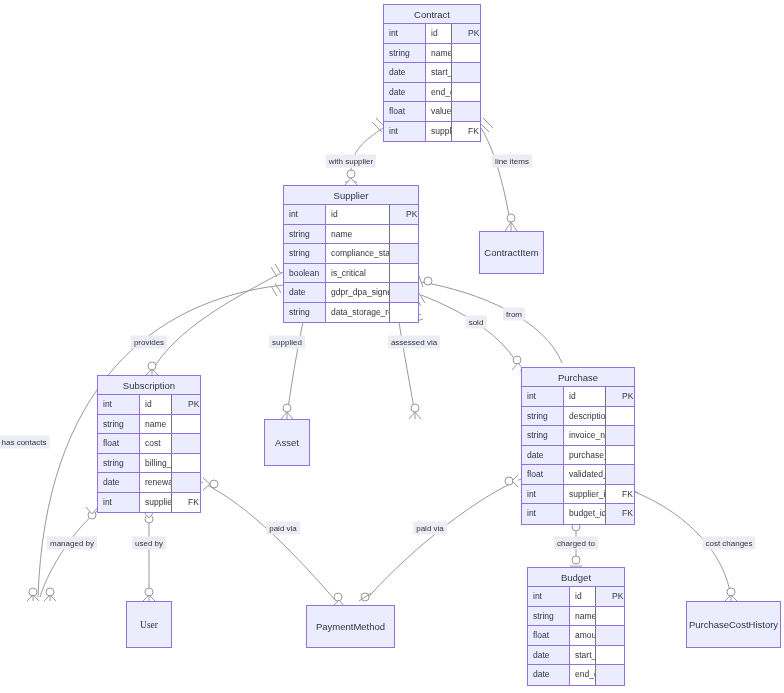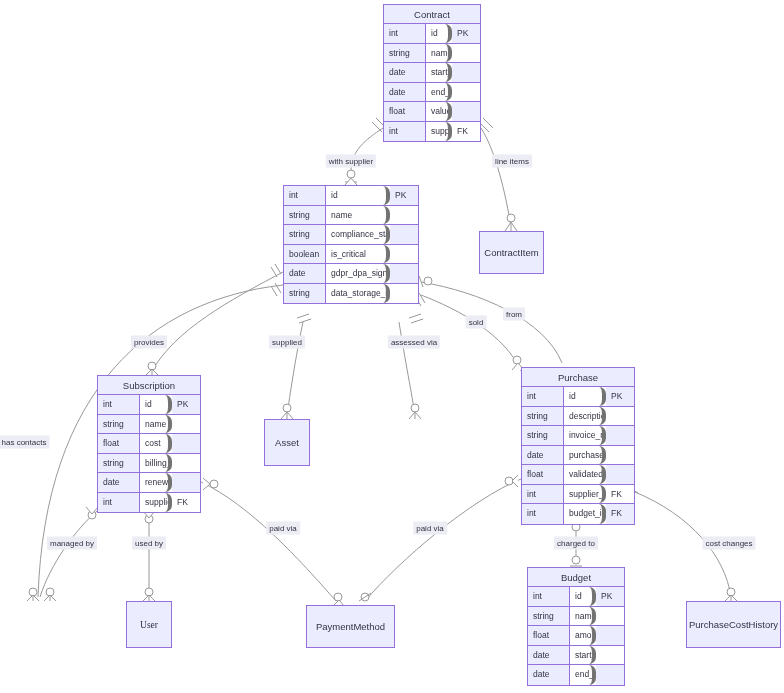--- a/index.html
+++ b/index.html
@@ -47,31 +47,31 @@
     width:42px;flex:0 0 42px;
     border-right:1px solid #9370db;
     font-size:8.5px;color:#333344;
     padding-left:5px;
     line-height:19.5px;
     box-sizing:border-box;
     overflow:hidden;white-space:nowrap;
   }
   .c-name{
     flex:1 1 auto;
-    border-right:4px solid #737373;
+    border-right:1px solid #737373;
     font-size:8.5px;color:#333344;
     padding-left:5px;
     line-height:19.5px;
     box-sizing:border-box;
-    overflow:hidden;white-space:nowrap;border-radius:7px;
+    overflow:hidden;white-space:nowrap;
   }
   .c-key{
     width:28px;flex:0 0 28px;
     font-size:8.5px;color:#333344;
-    padding-left:5px;
+    padding-left:16px;
     line-height:19.5px;
     box-sizing:border-box;
     overflow:hidden;white-space:nowrap;
   }
 
   
   .simple{
     position:absolute;
     border:1px solid #9370db;
     background:#ececff;
@@ -249,20 +249,21 @@
         <div class="c-name">value</div>
         <div class="c-key"></div>
       </div>
       <div class="attr-row plain">
         <div class="c-type">int</div>
         <div class="c-name">supplier_id</div>
         <div class="c-key">FK</div>
       </div>
     </div>
     <div class="entity" style="left: 283px; top: 185px; width: 136px;">
+      <div class="ehead">Supplier</div>
       <div class="attr-row tint">
         <div class="c-type">int</div>
         <div class="c-name">id</div>
         <div class="c-key">PK</div>
       </div>
       <div class="attr-row plain">
         <div class="c-type">string</div>
         <div class="c-name">name</div>
         <div class="c-key"></div>
       </div>

